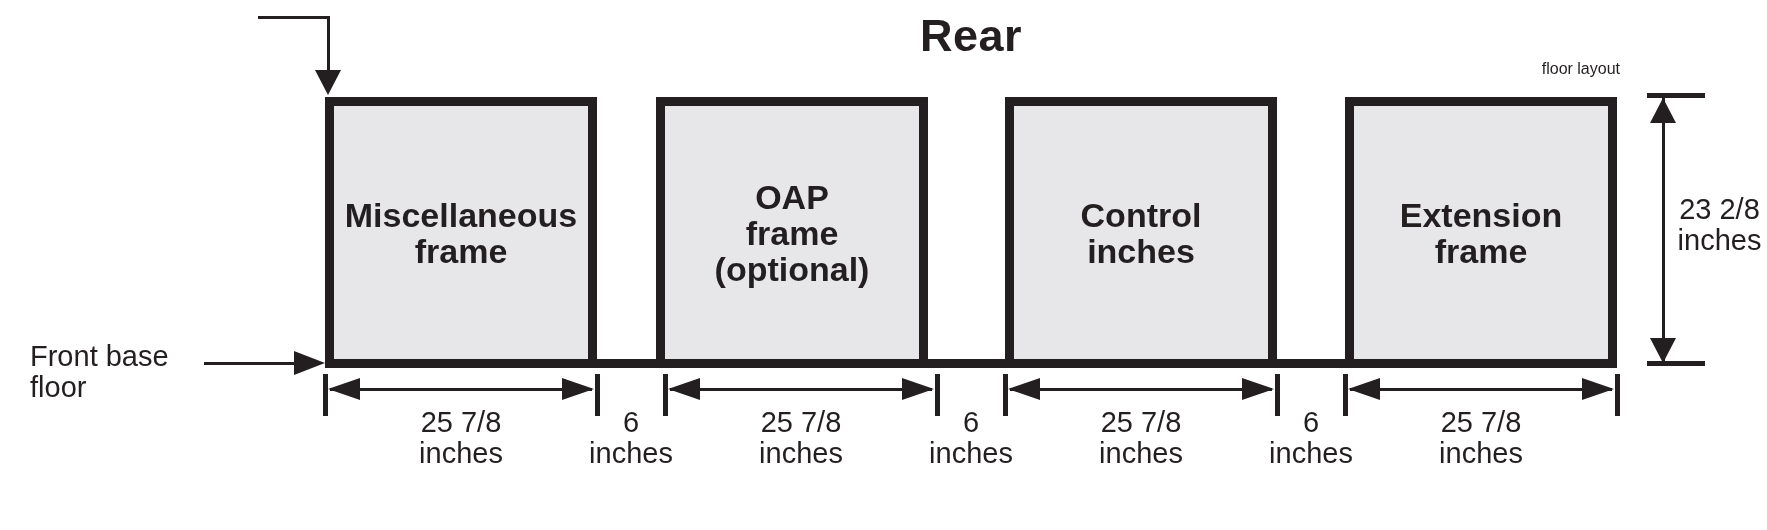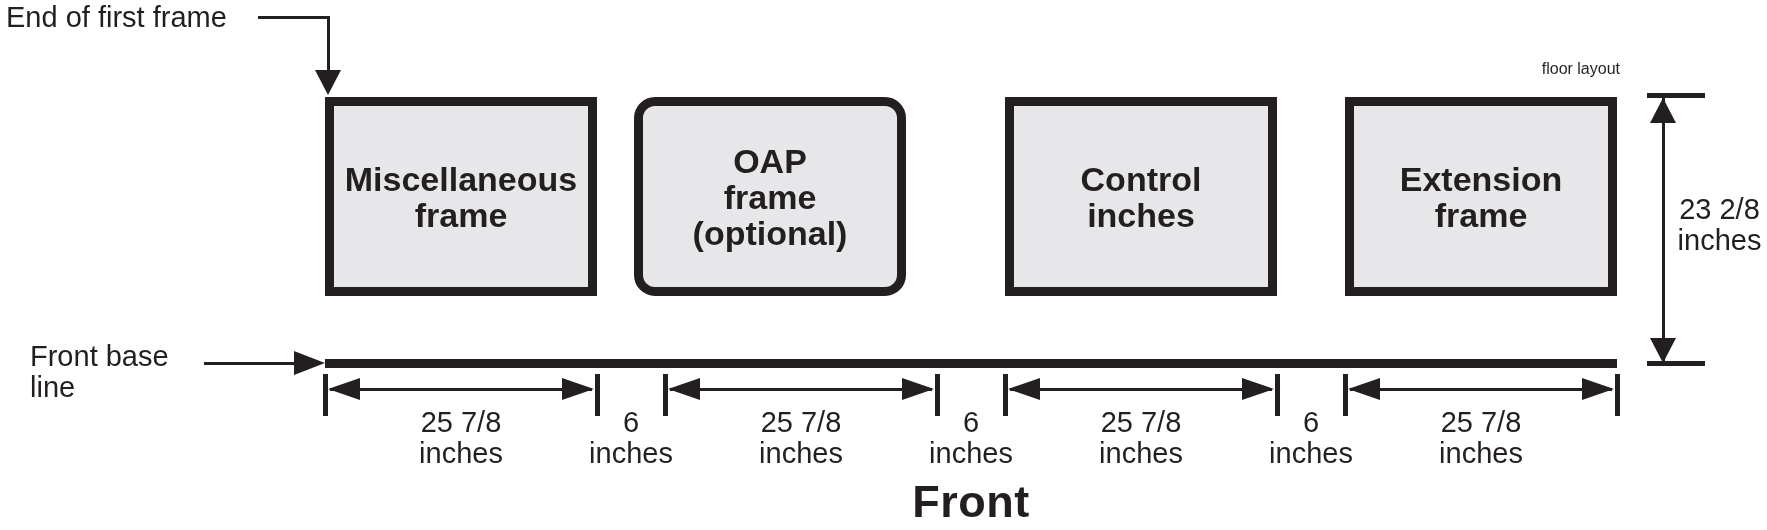--- a/index.html
+++ b/index.html
@@ -21,21 +21,21 @@
 
   
   .orient {
     width: 400px; text-align: center;
     font-size: 45px; font-weight: bold; line-height: 46px;
     letter-spacing: 0.5px;
   }
 
   
   .frame-box {
-    top: 97px; width: 272px; height: 199px;
+    top: 97px; width: 272px; height: 271px;
     box-sizing: border-box;
     border: 9px solid var(--line);
     background: var(--frame-fill);
     display: flex; align-items: center; justify-content: center;
   }
   .frame-label {
     font-size: 34px; font-weight: bold; line-height: 36px;
     text-align: center; white-space: pre-line;
   }
 
@@ -68,38 +68,37 @@
   .head-up    { width: 0; height: 0; border-left: 13px solid transparent; border-right: 13px solid transparent; border-bottom: 25px solid var(--line); }
   .head-right { width: 0; height: 0; border-top: 12px solid transparent; border-bottom: 12px solid transparent; border-left: 31px solid var(--line); }
 
   .cap { height: 5px; width: 58px; background: var(--line); }
 </style>
 </head>
 <body>
 
 <div class="canvas">
 
-  <div class="abs orient" style="left:771px; top:479px;">Front</div>
+  <div class="abs orient" style="left:771px; top:13px;">Rear</div>
   <div class="abs caption-small" style="left:1420px; top:60px; width:200px;">floor layout</div>
 
-  <div class="abs annot" style="left:6px; top:2px;">End of first frame</div>
   <div class="abs hline" style="left:258px; top:16px; width:72px;"></div>
   <div class="abs vline" style="left:327px; top:16px; height:55px;"></div>
   <div class="abs head-down" style="left:315px; top:70px;"></div>
 
   <div class="abs annot" style="left:30px; top:341px;">Front base
-line</div>
+floor</div>
   <div class="abs hline" style="left:204px; top:362px; width:92px;"></div>
   <div class="abs head-right" style="left:294px; top:351px;"></div>
 
   <div class="abs frame-box" style="left:325px;">
     <div class="frame-label">Miscellaneous
 frame</div>
   </div>
-  <div class="abs frame-box" style="left:634px;border-radius:21px;">
+  <div class="abs frame-box" style="left:656px;">
     <div class="frame-label">OAP
 frame
 (optional)</div>
   </div>
   <div class="abs frame-box" style="left:1005px;">
     <div class="frame-label">Control
 inches</div>
   </div>
   <div class="abs frame-box" style="left:1345px;">
     <div class="frame-label">Extension

